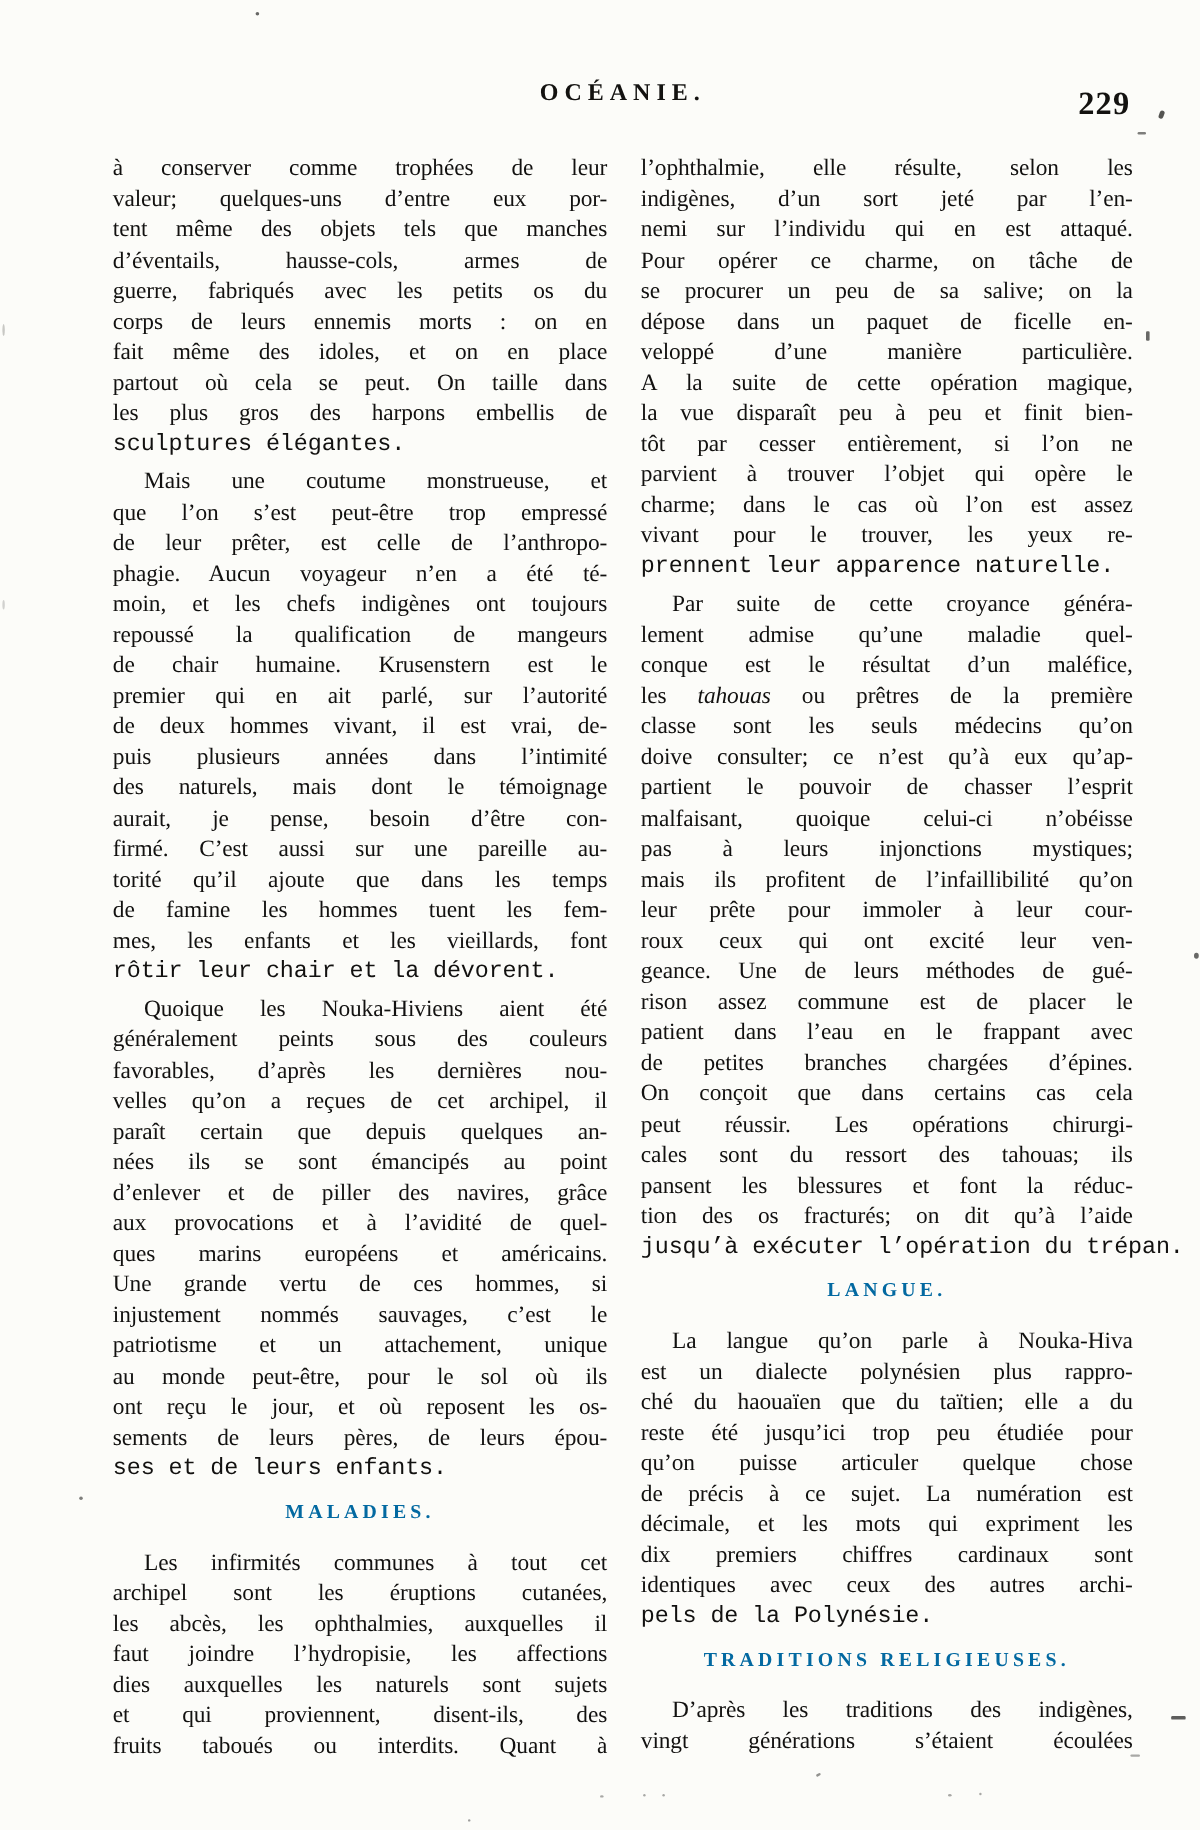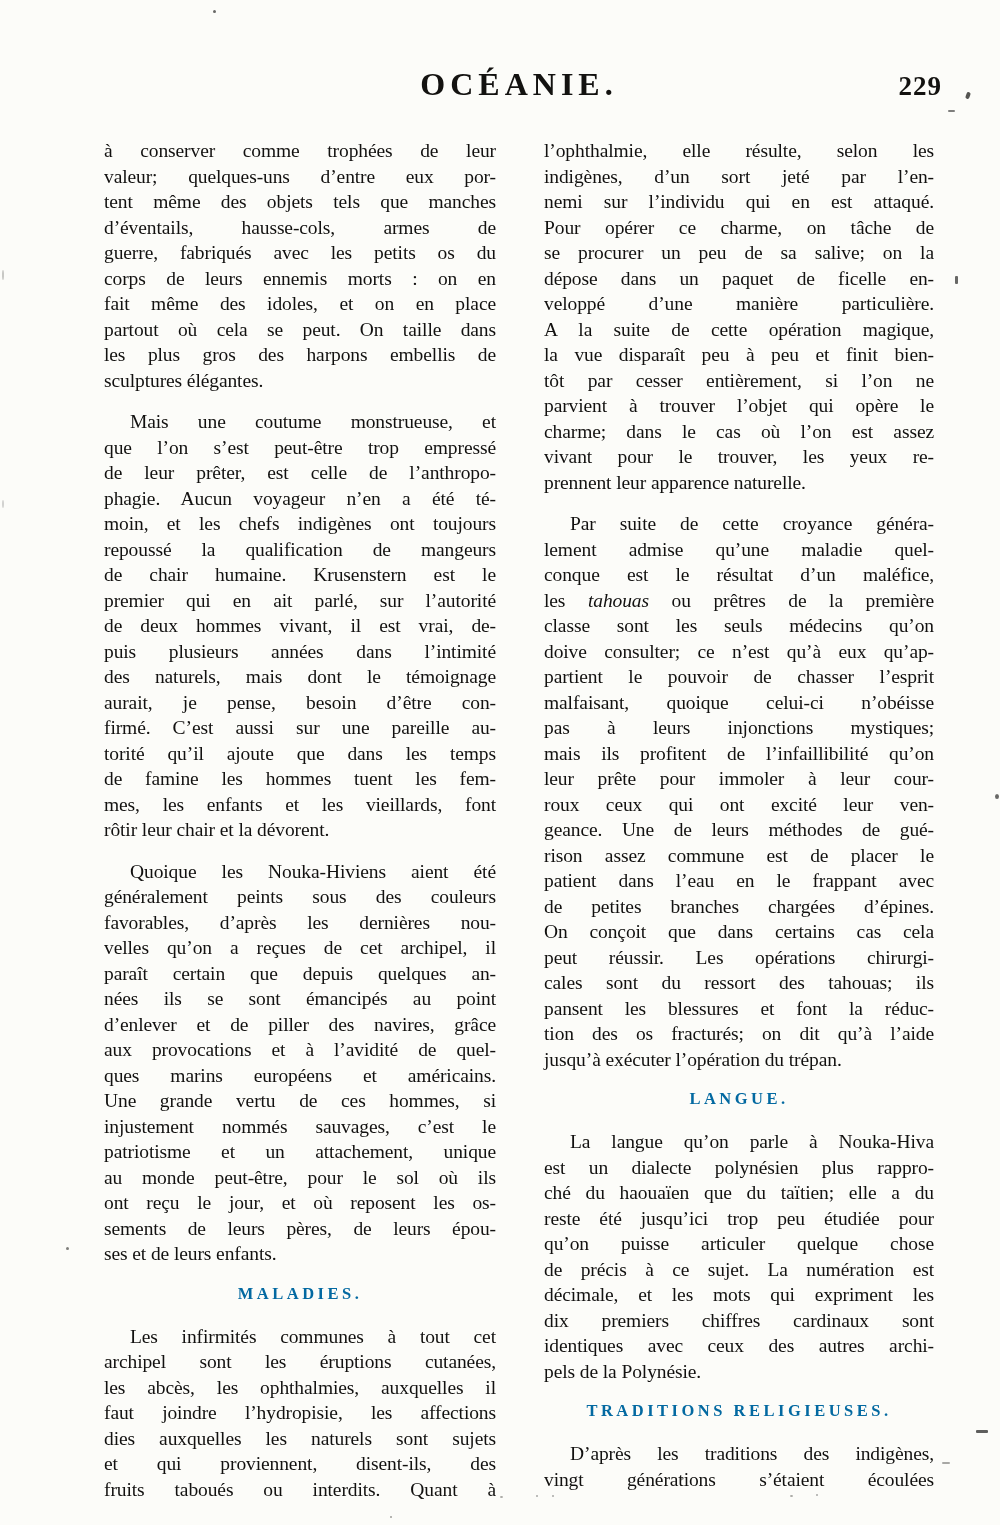--- a/index.html
+++ b/index.html
@@ -10,45 +10,45 @@
     overflow:hidden;
     font-family:"Liberation Serif", serif;
     color:#121110;
   }
   
   .running-header{
     position:absolute;top:66px;left:88px;width:862px;
     text-align:center;
   }
   .header-title{
-    font-size:32px;font-weight:bold;letter-spacing:5px;
+    font-size:20px;font-weight:bold;letter-spacing:5px;
     color:#131210;
     margin-top:28px;
   }
   .page-number{
     position:absolute;top:71px;right:58px;
     font-size:27px;font-weight:bold;letter-spacing:1px;
     color:#131210;
   }
   
   .columns{position:absolute;top:122px;left:0;width:1000px;}
   .column{position:absolute;top:0;}
   .col-left{left:88px;width:424px;}
   .col-right{left:528px;width:422px;}
-  .para{margin:16px;}
+  .para{margin:6px;}
   .line{
     font-size:19.5px;
     line-height:25.5px;height:25.5px;
     text-align:justify;
     -moz-text-align-last:justify;
     text-align-last:justify;
     letter-spacing:-0.1px;
     white-space:nowrap;
   }
-  .line.end{text-align-last:left;-moz-text-align-last:left;}
+  .line.end{text-align-last:left;font-family:Liberation Mono, monospace;-moz-text-align-last:left;}
   .line.indent{text-indent:26px;}
   .section-heading{
     font-size:16.5px;font-weight:bold;letter-spacing:3.5px;
     text-align:center;line-height:21px;
     margin:12px 0 20px 0;
     color:#0369a1;
   }
   
   .speck{position:absolute;background:#2a2a28;border-radius:50%;}
   .s1{left:213px;top:10px;width:3px;height:3px;opacity:.7;}

